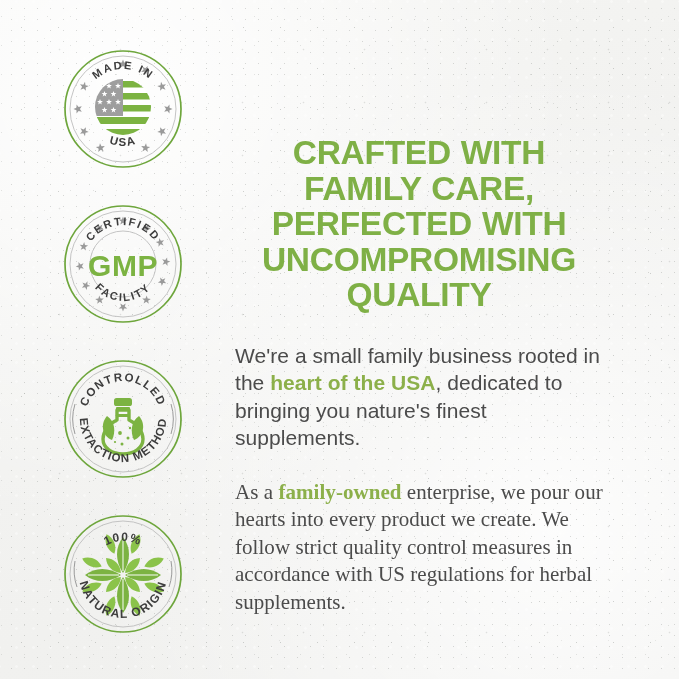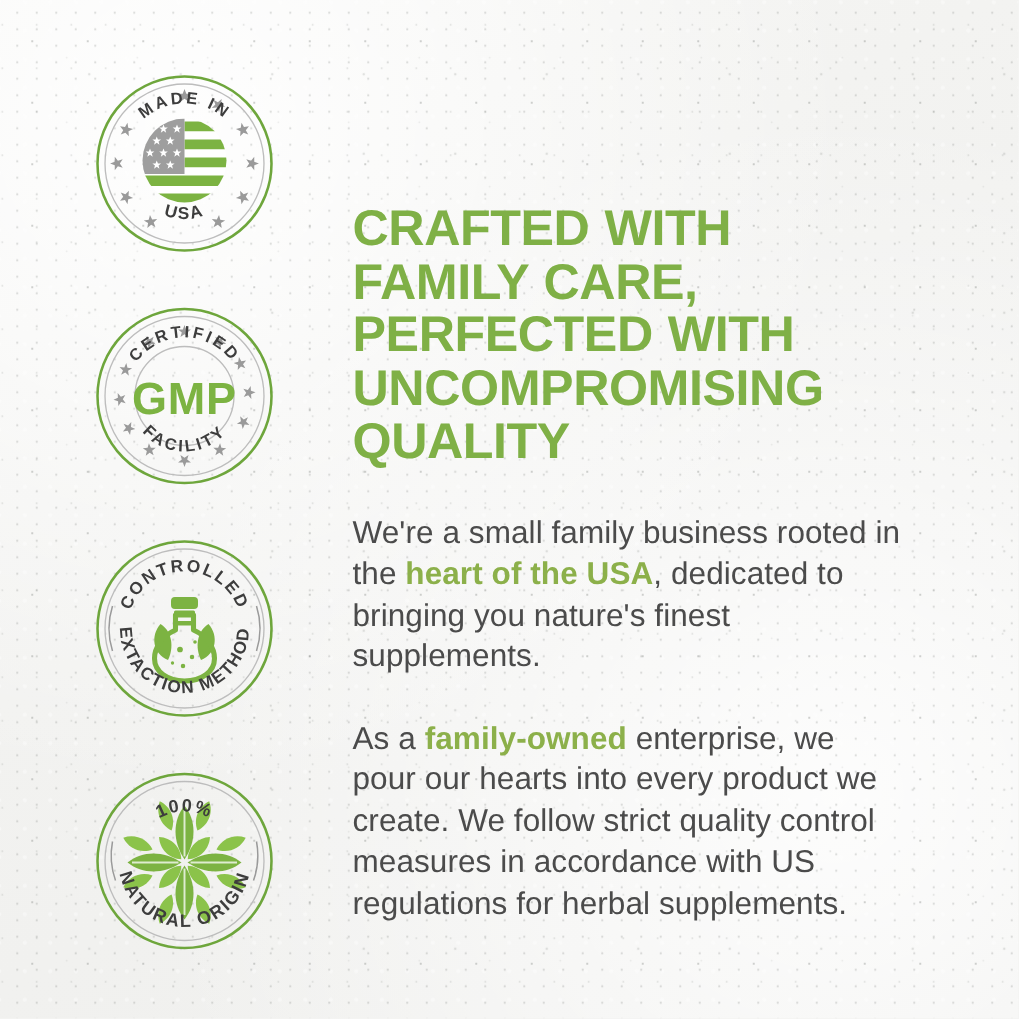--- a/index.html
+++ b/index.html
@@ -78,32 +78,33 @@
   #headline {
     margin: 0;
     font-family: "Liberation Sans", sans-serif;
     font-weight: 700;
     font-size: 33.5px;
     line-height: 35.5px;
     letter-spacing: -0.3px;
     color: #7fb046;
     text-transform: uppercase;
     word-spacing: 1px;
+    text-align: center;
   }
 
   .para {
     margin: 0;
     font-family: "Liberation Sans", sans-serif;
     font-size: 21px;
     line-height: 27.5px;
     color: #4b4b4b;
     letter-spacing: 0.05px;
   }
   #para1 { margin-top: 29px; }
-  #para2 { margin-top: 27px; }
+  #para2 { margin-top: 27px; font-family: Liberation Serif, serif; }
   .hl {
     color: #8cb04a;
     font-weight: 700;
   }
 </style>
 </head>
 <body>
 
 <div id="panel">
 

